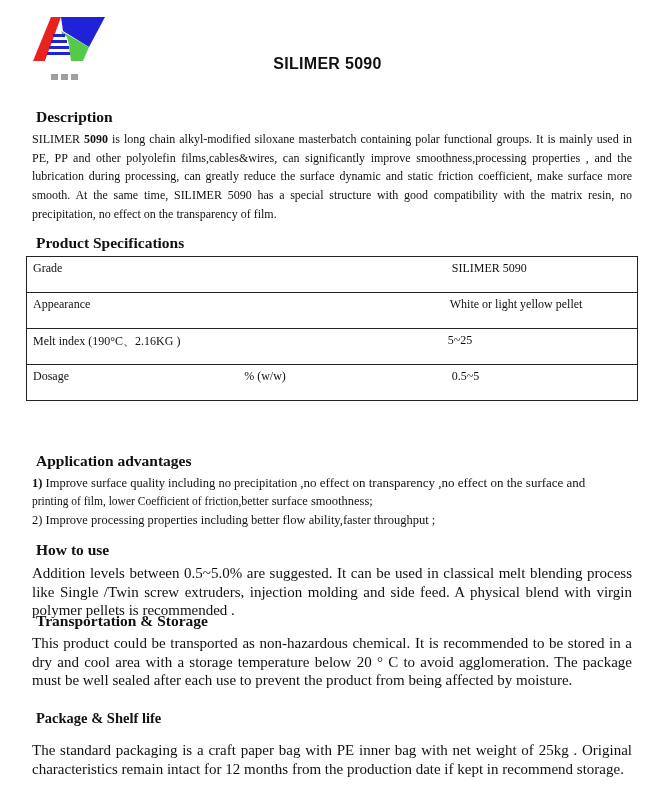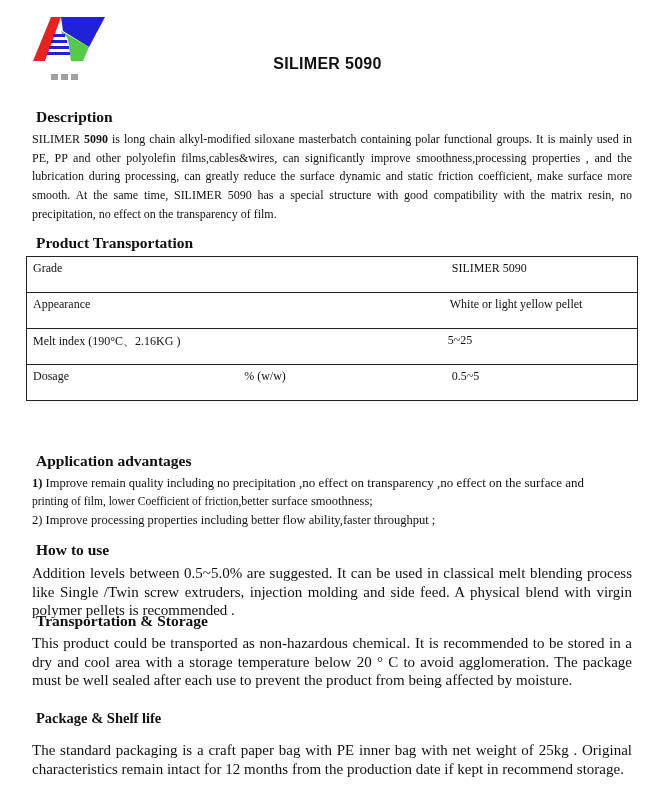--- a/index.html
+++ b/index.html
@@ -43,21 +43,21 @@
   </g>
   <polygon points="36,30 48,36 42,44 38,44" fill="#54c94a"></polygon>
 </svg>
 <div class="logo-caption"><span></span><span></span><span></span></div>
 
 <div class="title">SILIMER 5090</div>
 
 <h2 style="top:104px">Description</h2>
 <p class="para" style="top:130px"><span>SILIMER </span><b>5090</b><span> is long chain alkyl-modified siloxane masterbatch containing polar functional groups. It is mainly used in PE, PP and other polyolefin films,cables&amp;wires, can significantly improve smoothness,processing properties , and the lubrication during processing, can greatly reduce the surface dynamic and static friction coefficient, make surface more smooth. At the same time, SILIMER 5090 has a special structure with good compatibility with the matrix resin, no precipitation, no effect on the transparency of film.</span></p>
 
-<h2 style="top:230px">Product Transportation</h2>
+<h2 style="top:230px">Product Specifications</h2>
 <table class="spec">
   <tbody>
       <tr>
     <td class="c1">Grade</td>
     <td class="c2"></td>
     <td class="c3" style="padding-left:10px">SILIMER 5090</td>
   </tr>
   <tr>
     <td class="c1">Appearance</td>
     <td class="c2"></td>
@@ -70,21 +70,21 @@
   </tr>
   <tr>
     <td class="c1">Dosage</td>
     <td class="c2" style="padding-left:6px">% (w/w)</td>
     <td class="c3" style="padding-left:10px">0.5~5</td>
   </tr>
 </tbody>
   </table>
 
 <h2 style="top:448px">Application advantages</h2>
-<p class="adv" style="top:474px"><b>1)</b><span> Improve remain quality including no precipitation </span><span class="smalltxt">,no effect on transparency ,no effect on the surface and</span><br><span class="smalltxt" style="font-size:11.5px">printing of film, lower Coefficient of friction,</span><span class="smalltxt" style="font-size:12px">better</span><span> surface smoothness;</span></p>
+<p class="adv" style="top:474px"><b>1)</b><span> Improve surface quality including no precipitation </span><span class="smalltxt">,no effect on transparency ,no effect on the surface and</span><br><span class="smalltxt" style="font-size:11.5px">printing of film, lower Coefficient of friction,</span><span class="smalltxt" style="font-size:12px">better</span><span> surface smoothness;</span></p>
 <p class="adv" style="top:511px">2)  Improve processing properties including better flow ability,faster throughput ;</p>
 
 <h2 style="top:537px">How to use</h2>
 <p class="para small" style="top:564px">Addition levels between 0.5~5.0% are suggested. It can be used in classical melt blending process like Single /Twin screw extruders, injection molding and side feed. A physical blend with virgin polymer pellets is recommended .</p>
 
 <h2 style="top:608px">Transportation &amp; Storage</h2>
 <p class="para small" style="top:634px">This product could be transported as non-hazardous chemical. It is recommended to be stored in a dry and cool area with a storage temperature below 20 ° C to avoid agglomeration. The package must be well sealed after each use to prevent the product from being affected by moisture.</p>
 
 <h2 style="top:706px; font-size:14.5px">Package &amp; Shelf life</h2>
 <p class="para small" style="top:741px">The standard packaging is a craft paper bag with PE inner bag with net weight of 25kg . Original characteristics remain intact for 12 months from the production date if kept in recommend storage.</p>

